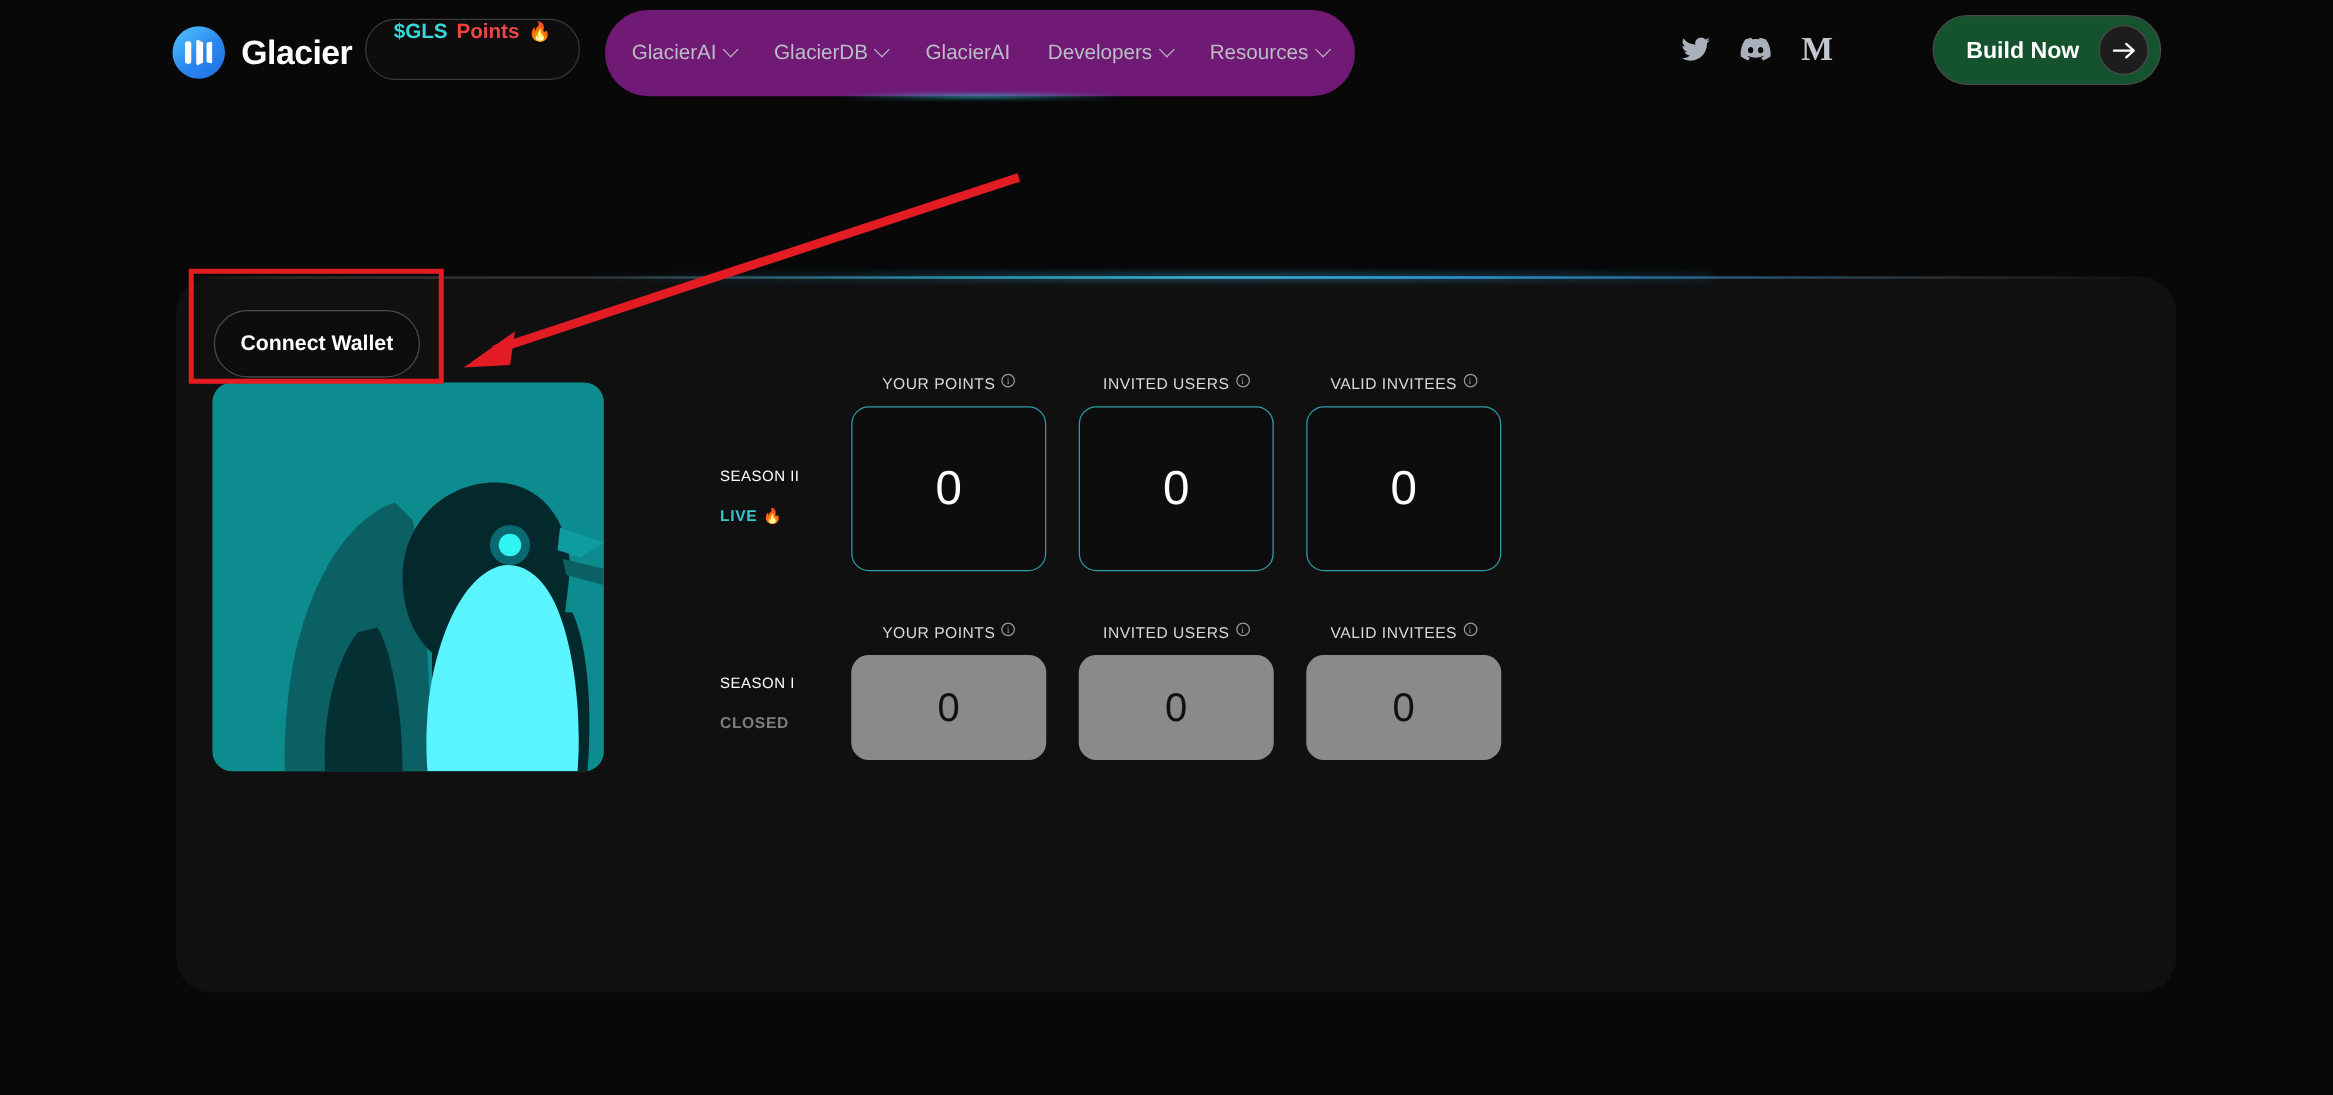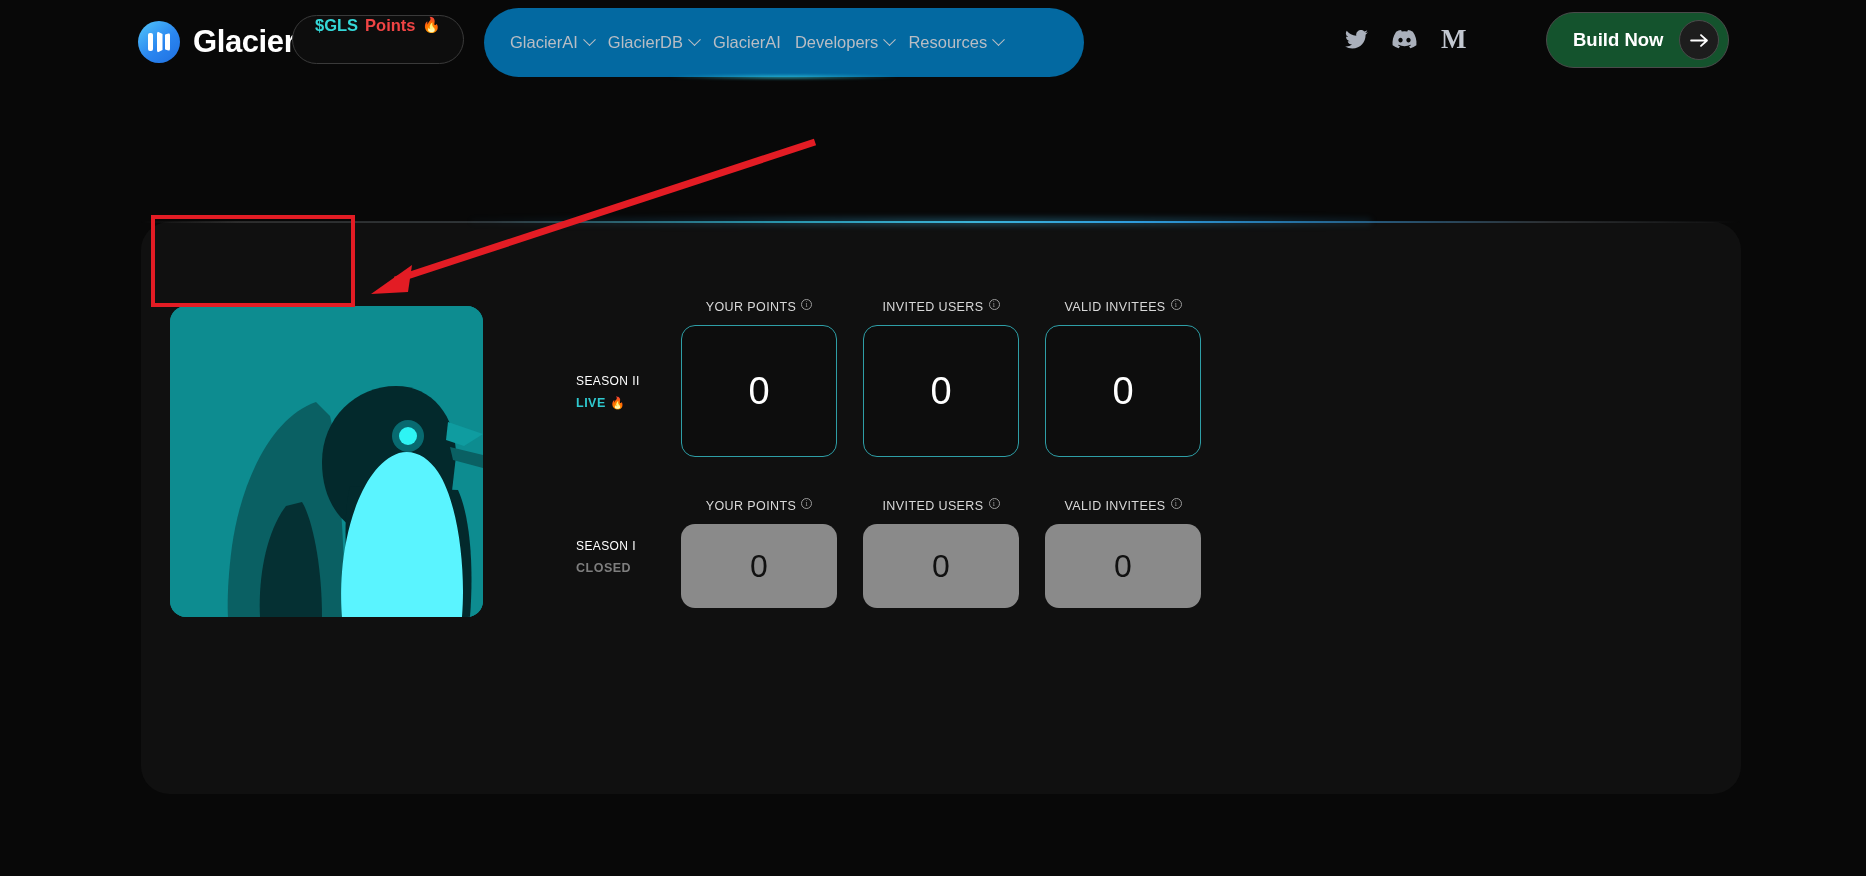--- a/index.html
+++ b/index.html
@@ -21,39 +21,39 @@
     width: 42px; height: 42px; border-radius: 50%;
     background: linear-gradient(140deg, #53c8fb 0%, #2a86f0 55%, #1f6fe0 100%);
     position: relative; flex: none;
   }
   .brand-logo .bar { position: absolute; background: #ffffff; }
   .brand-logo .b1 { left: 10px; top: 12px; width: 5px; height: 18px; border-radius: 2px; }
   .brand-logo .b2 { left: 18.5px; top: 10px; width: 6px; height: 22px; border-radius: 3px;
                     clip-path: polygon(0 0, 100% 14%, 100% 86%, 0 100%); }
   .brand-logo .b3 { left: 27px; top: 12px; width: 5px; height: 18px; border-radius: 2px;
                     clip-path: polygon(0 8%, 100% 0, 100% 100%, 0 92%); }
-  .brand-name { color: #fff; font-size: 31px; font-weight: 700; letter-spacing: -0.4px; }
+  .brand-name { color: #fff; font-size: 27px; font-weight: 700; letter-spacing: -0.4px; }
 
   .points-pill {
     position: absolute; left: 292px; top: 15px;
     height: 49px; padding: 0 22px;
     border: 1px solid #3a3a3a; border-radius: 26px;
     background: #0d0d0d;
     display: flex; gap: 7px;
     font-size: 16.5px; font-weight: 700; white-space: nowrap;
   }
   .points-pill .gls { color: #35d8d8; }
   .points-pill .pts { color: #ef4444; }
   .flame { font-size: 15px; }
 
   .navwrap { position: absolute; left: 484px; top: 8px; width: 600px; height: 69px; }
   .navpill {
     position: relative; width: 100%; height: 100%;
-    background: #0369a1; border-radius: 36px;
-    display: flex; align-items: center; gap: 14px;
+    background: #701a75; border-radius: 36px;
+    display: flex; align-items: center; justify-content: center; gap: 30px;
     padding: 0 26px;
   }
   .navpill::after {
     content: ""; position: absolute; left: 50%; transform: translateX(-50%);
     bottom: -2px; width: 230px; height: 4px; border-radius: 50%;
     background: radial-gradient(ellipse at center, #35d4e8 0%, rgba(53,212,232,0.45) 40%, rgba(53,212,232,0) 75%);
     filter: blur(1.5px);
   }
   .navitem {
     display: flex; align-items: center; gap: 7px;
@@ -119,21 +119,21 @@
   }
   .peng-card svg { display: block; width: 100%; height: 100%; }
 
   
   .stats { position: absolute; left: 415px; top: 78px; width: 1120px; }
   .srow { position: relative; height: 185px; }
   .srow2 { height: 130px; }
 
   .season-label { position: absolute; left: 20px; }
   .season-title { color: #ffffff; font-size: 12px; font-weight: 400; letter-spacing: 0.4px; white-space: nowrap; }
-  .season-status { font-size: 12.5px; font-weight: 700; letter-spacing: 0.5px; margin-top: 8px;
+  .season-status { font-size: 12.5px; font-weight: 700; letter-spacing: 0.5px; margin-top: 18px;
                    display: flex; align-items: center; gap: 5px; }
   .status-live { color: #2fc9cf; }
   .status-closed { color: #7e7e7e; }
 
   .cards { position: absolute; left: 125px; top: 0; display: flex; gap: 26px; }
   .cardcol { width: 156px; }
   .card-head {
     display: flex; align-items: flex-start; justify-content: center; gap: 5px;
     color: #d9d9d9; font-size: 12.5px; letter-spacing: 0.4px; white-space: nowrap;
     margin-bottom: 9px; height: 16px;
@@ -229,20 +229,23 @@
       <span class="build-circle">
         <svg width="19" height="15" viewBox="0 0 20 16" fill="none" stroke="#ffffff" stroke-width="1.9">
           <path d="M1 8h16.4M11.6 2.2 18 8l-6.4 5.8" stroke-linecap="round" stroke-linejoin="round"></path>
         </svg>
       </span>
     </div>
   </div>
 
   <div class="panel">
 
+    <div class="connect-btn">
+      <span>Connect Wallet</span>
+    </div>
 
     <div class="peng-card">
       <svg viewBox="0 0 313 311" preserveAspectRatio="xMidYMid slice" aria-hidden="true">
         <rect width="313" height="311" fill="#0d8c90"></rect>
 
         <path d="M146 96 C 104 110, 72 170, 62 240 C 56 285, 58 311, 58 311 L 175 311 C 175 260, 170 150, 160 110 Z" fill="#0a6063"></path>
 
         <path d="M116 200 C 96 226, 88 272, 90 311 L 152 311 C 152 258, 142 212, 132 196 Z" fill="#053033"></path>
 
         <path d="M226 80 C 186 80, 152 112, 152 156 C 152 184, 162 206, 180 220 L 278 220 L 286 150 C 286 110, 262 80, 226 80 Z" fill="#03292c"></path>

